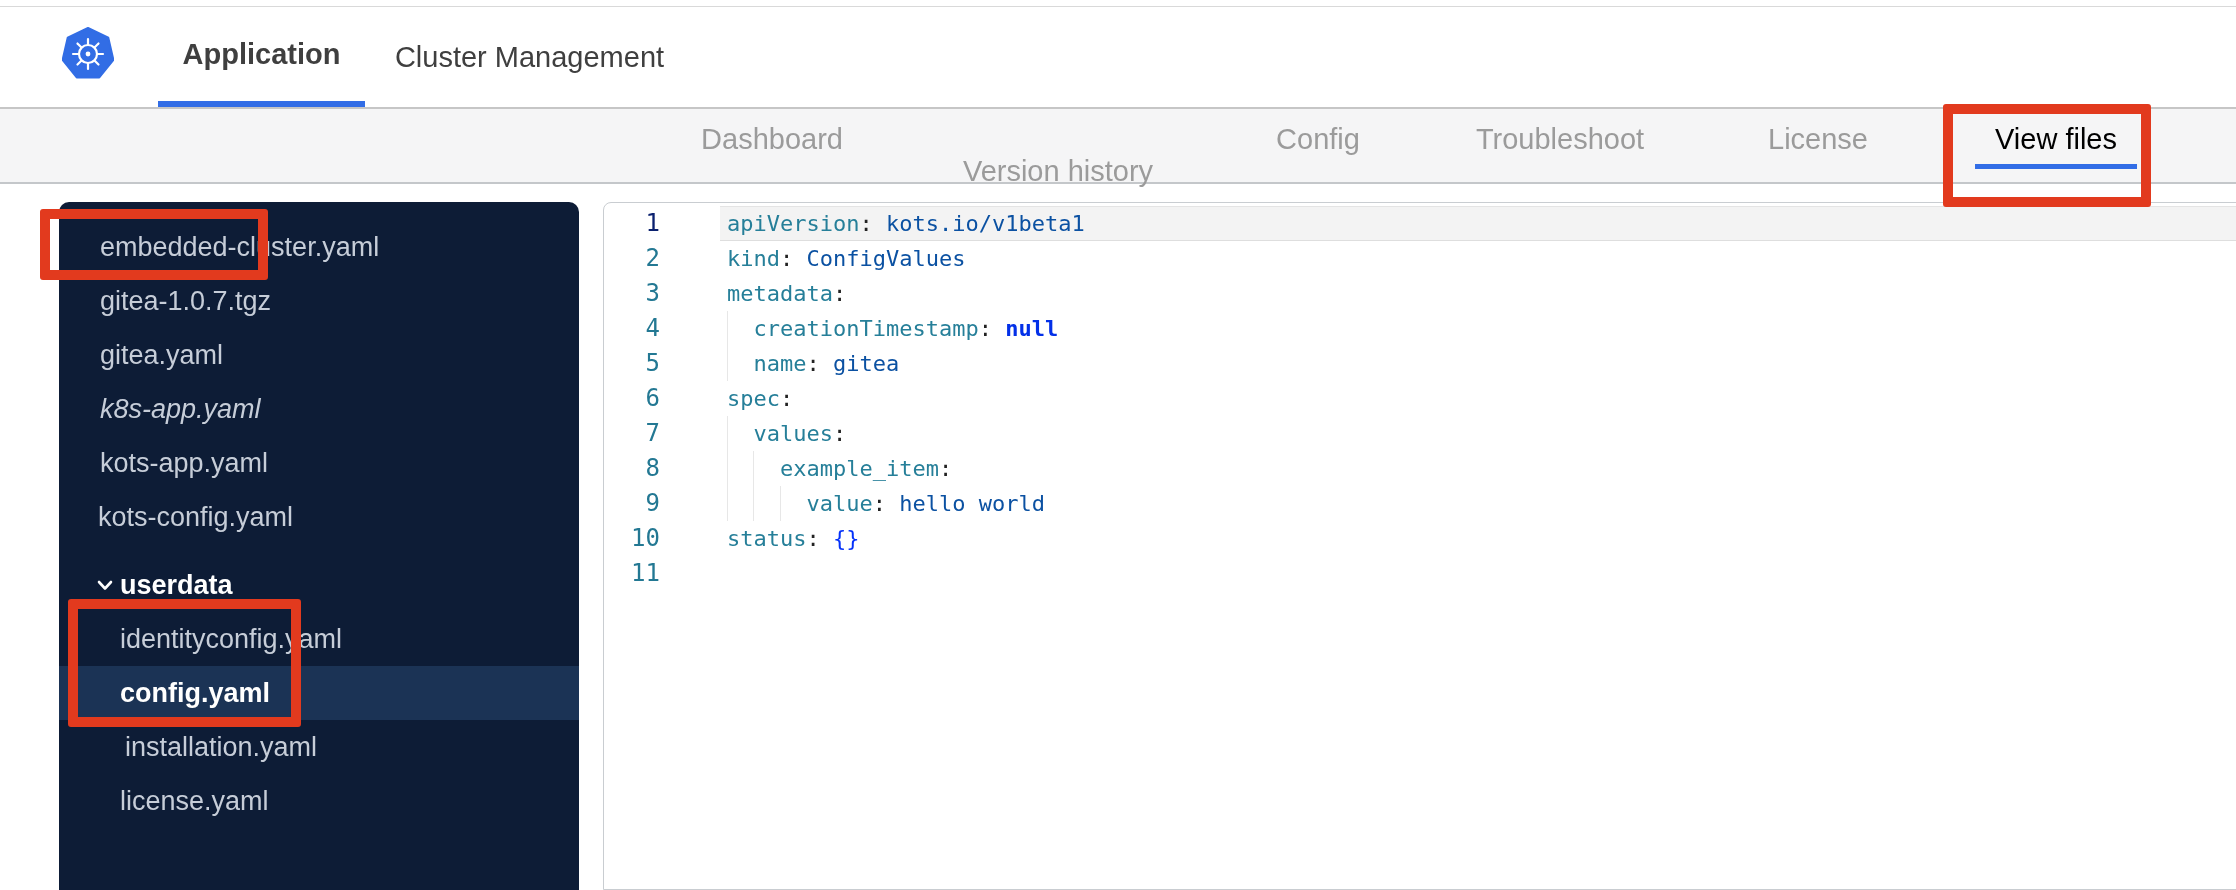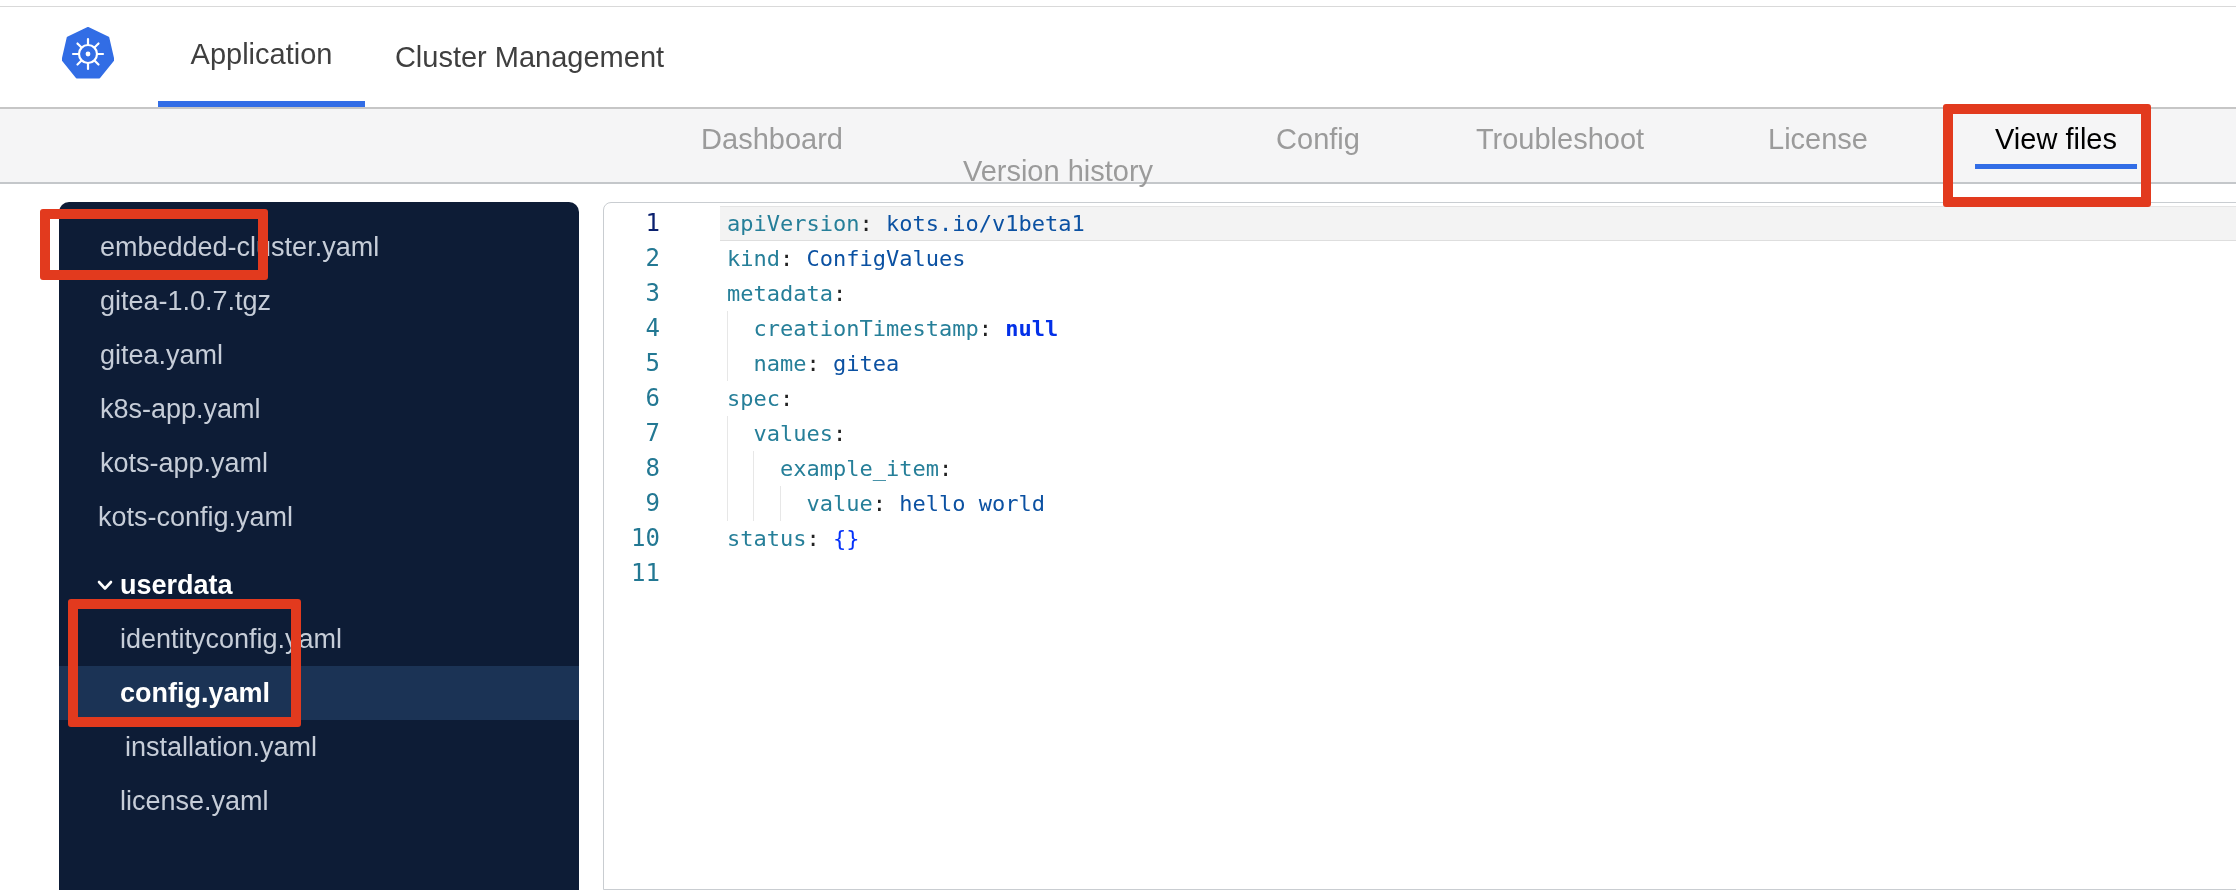--- a/index.html
+++ b/index.html
@@ -7,21 +7,21 @@
           font-family:"Liberation Sans",sans-serif;}
 
   
   .top-hairline{position:absolute;top:6px;left:0;width:100%;height:1px;background:#d9d9d9;}
 
   
   .header{position:absolute;top:7px;left:0;width:100%;height:100px;background:#fff;}
   .k8s-logo{position:absolute;left:62px;top:20px;width:52px;height:52px;}
   .app-tab{position:absolute;top:0;height:100px;display:flex;align-items:center;justify-content:center;
            font-size:29px;color:#3f3f3f;cursor:pointer;box-sizing:border-box;}
-  .app-tab.active{border-bottom:6px solid #326de6;}
+  .app-tab.active{border-bottom:6px solid #326de6;font-weight:bold;}
   .app-tab-0{left:158px;width:207px;}
   .app-tab-1{left:385px;width:289px;}
 
   
   .navbar{position:absolute;top:107px;left:0;width:100%;height:77px;background:#f5f5f6;
           border-top:2px solid #c6c6c6;border-bottom:2px solid #c4c7ca;box-sizing:border-box;}
   .nav-tab{position:absolute;top:0;height:61px;display:flex;align-items:center;justify-content:center;
            transform:translateX(-50%);font-size:29px;color:#9b9b9b;cursor:pointer;}
   .nav-tab.active{color:#000000;}
   .nav-tab.active .underline{position:absolute;bottom:1px;left:50%;transform:translateX(-50%);
@@ -103,21 +103,21 @@
   <div class="sidebar" id="file-tree">
       <div class="tree-row file" style="padding-left: 41px;">
         <span class="lbl">embedded-cluster.yaml</span>
       </div>
       <div class="tree-row file" style="padding-left: 41px;">
         <span class="lbl">gitea-1.0.7.tgz</span>
       </div>
       <div class="tree-row file" style="padding-left: 41px;">
         <span class="lbl">gitea.yaml</span>
       </div>
-      <div class="tree-row file" style="padding-left: 41px;">
+      <div class="tree-row file" style="padding-left: 41px; font-style: italic;">
         <span class="lbl">k8s-app.yaml</span>
       </div>
       <div class="tree-row file" style="padding-left: 41px;">
         <span class="lbl">kots-app.yaml</span>
       </div>
       <div class="tree-row file" style="padding-left: 39px;">
         <span class="lbl">kots-config.yaml</span>
       </div>
       <div class="tree-row folder" style="padding-left: 38px; margin-top: 14px;">
         <span class="chev">

